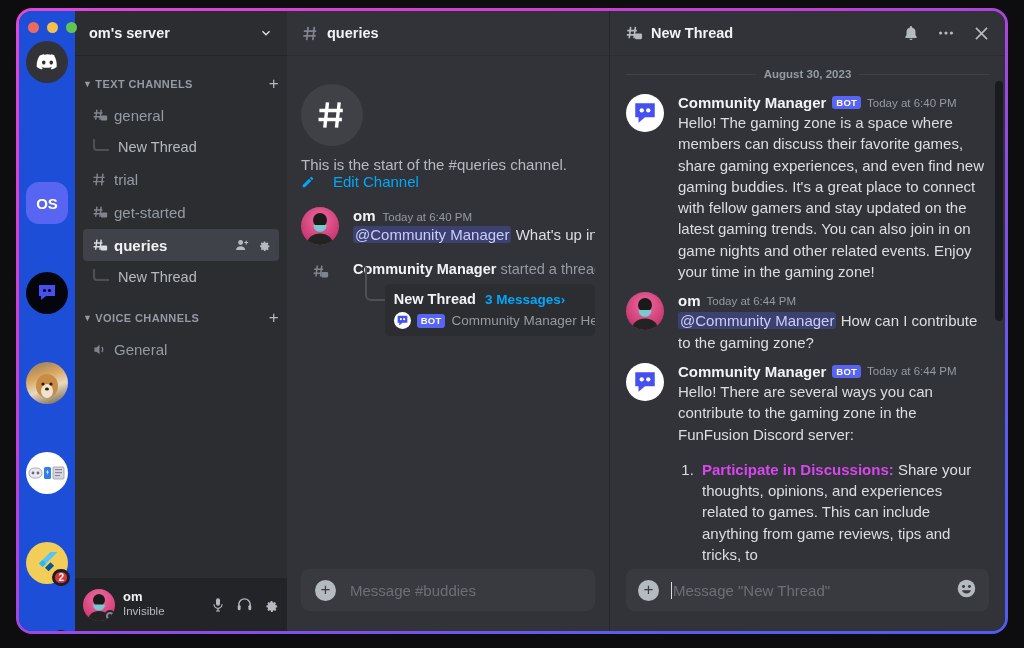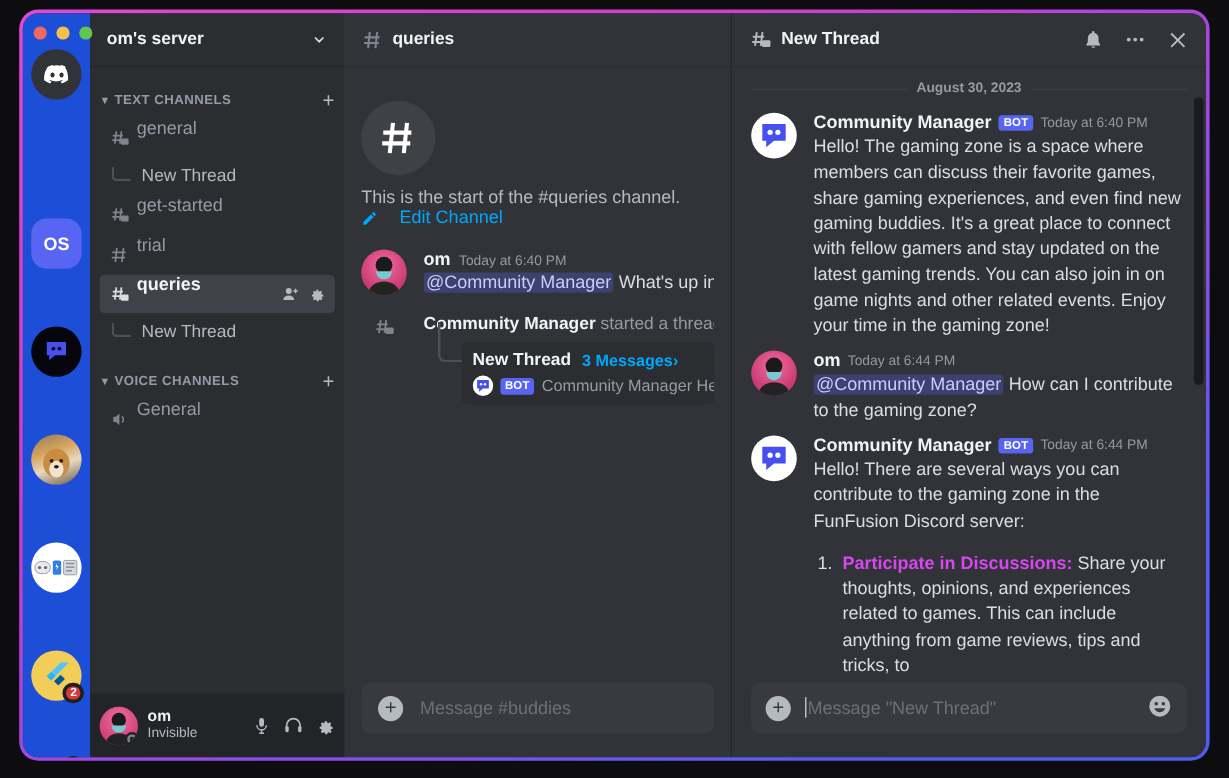--- a/index.html
+++ b/index.html
@@ -94,21 +94,21 @@
   .cat {
     display: flex; align-items: center;
     padding: 4px 8px 4px 8px;
     color: #949ba4; font-size: 11px; font-weight: bold;
     letter-spacing: .4px; cursor: pointer;
   }
   .cat .chev { font-size: 9px; margin-right: 3px; }
   .cat .label { flex: 1; }
   .cat .plus { font-size: 17px; font-weight: 300; color: #b5bac1; }
   .chan {
-    display: flex; 
+    display: flex; align-items: center;
     height: 32px; margin: 1px 8px;
     padding: 0 8px; border-radius: 4px;
     color: #949ba4; font-size: 15px;
     cursor: pointer;
   }
   .chan.active { background: #404249; color: #f2f3f5; font-weight: 600; }
   .chan .ic { margin-right: 6px; display:flex; align-items:center; }
   .chan .nm { flex: 1; white-space: nowrap; }
   .chan .acts { display: flex; gap: 7px; align-items:center; }
   .thread-row {
@@ -437,34 +437,34 @@
         <span class="nm">general</span>
       </div>
       <div class="thread-row">
         <span class="elbow"></span>
         <span>New Thread</span>
       </div>
 
       <div class="chan">
         <span class="ic">
           <svg width="17" height="17" viewBox="0 0 20 20" fill="none" stroke="#80848e" stroke-width="1.7">
-            <path d="M7 3L5.5 15M12 3l-1.5 12M3.5 7h10M3 11.5h8"></path>
-            <rect x="11.5" y="10" width="7.5" height="6" rx="1.2" fill="#80848e" stroke="none"></rect>
+            <path d="M7.5 3L6 17M14 3l-1.5 14M3 7.5h13M2.5 12.5h13"></path>
           </svg>
         </span>
-        <span class="nm">get-started</span>
+        <span class="nm">trial</span>
       </div>
 
       <div class="chan">
         <span class="ic">
           <svg width="17" height="17" viewBox="0 0 20 20" fill="none" stroke="#80848e" stroke-width="1.7">
-            <path d="M7.5 3L6 17M14 3l-1.5 14M3 7.5h13M2.5 12.5h13"></path>
+            <path d="M7 3L5.5 15M12 3l-1.5 12M3.5 7h10M3 11.5h8"></path>
+            <rect x="11.5" y="10" width="7.5" height="6" rx="1.2" fill="#80848e" stroke="none"></rect>
           </svg>
         </span>
-        <span class="nm">trial</span>
+        <span class="nm">get-started</span>
       </div>
 
       <div class="chan active">
         <span class="ic">
           <svg width="17" height="17" viewBox="0 0 20 20" fill="none" stroke="#dbdee1" stroke-width="1.7">
             <path d="M7 3L5.5 15M12 3l-1.5 12M3.5 7h10M3 11.5h8"></path>
             <rect x="11.5" y="10" width="7.5" height="6" rx="1.2" fill="#dbdee1" stroke="none"></rect>
           </svg>
         </span>
         <span class="nm">queries</span>

